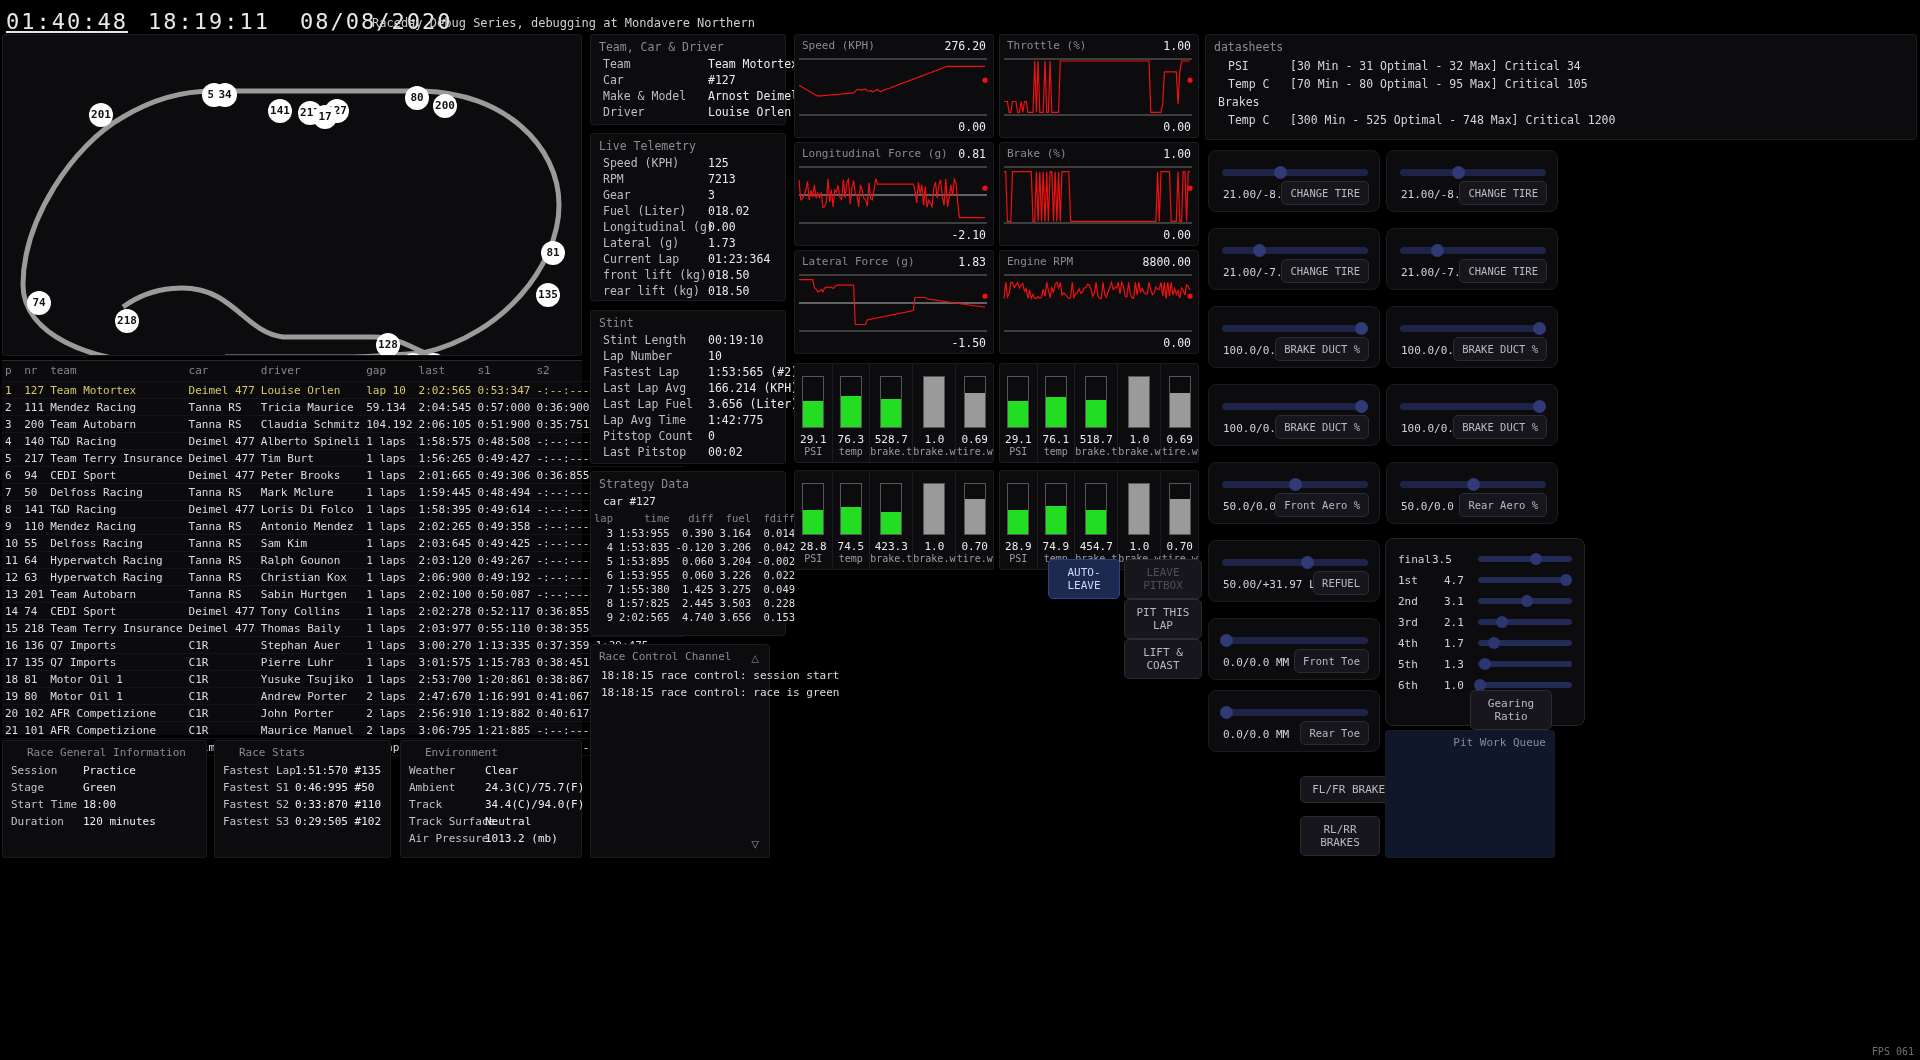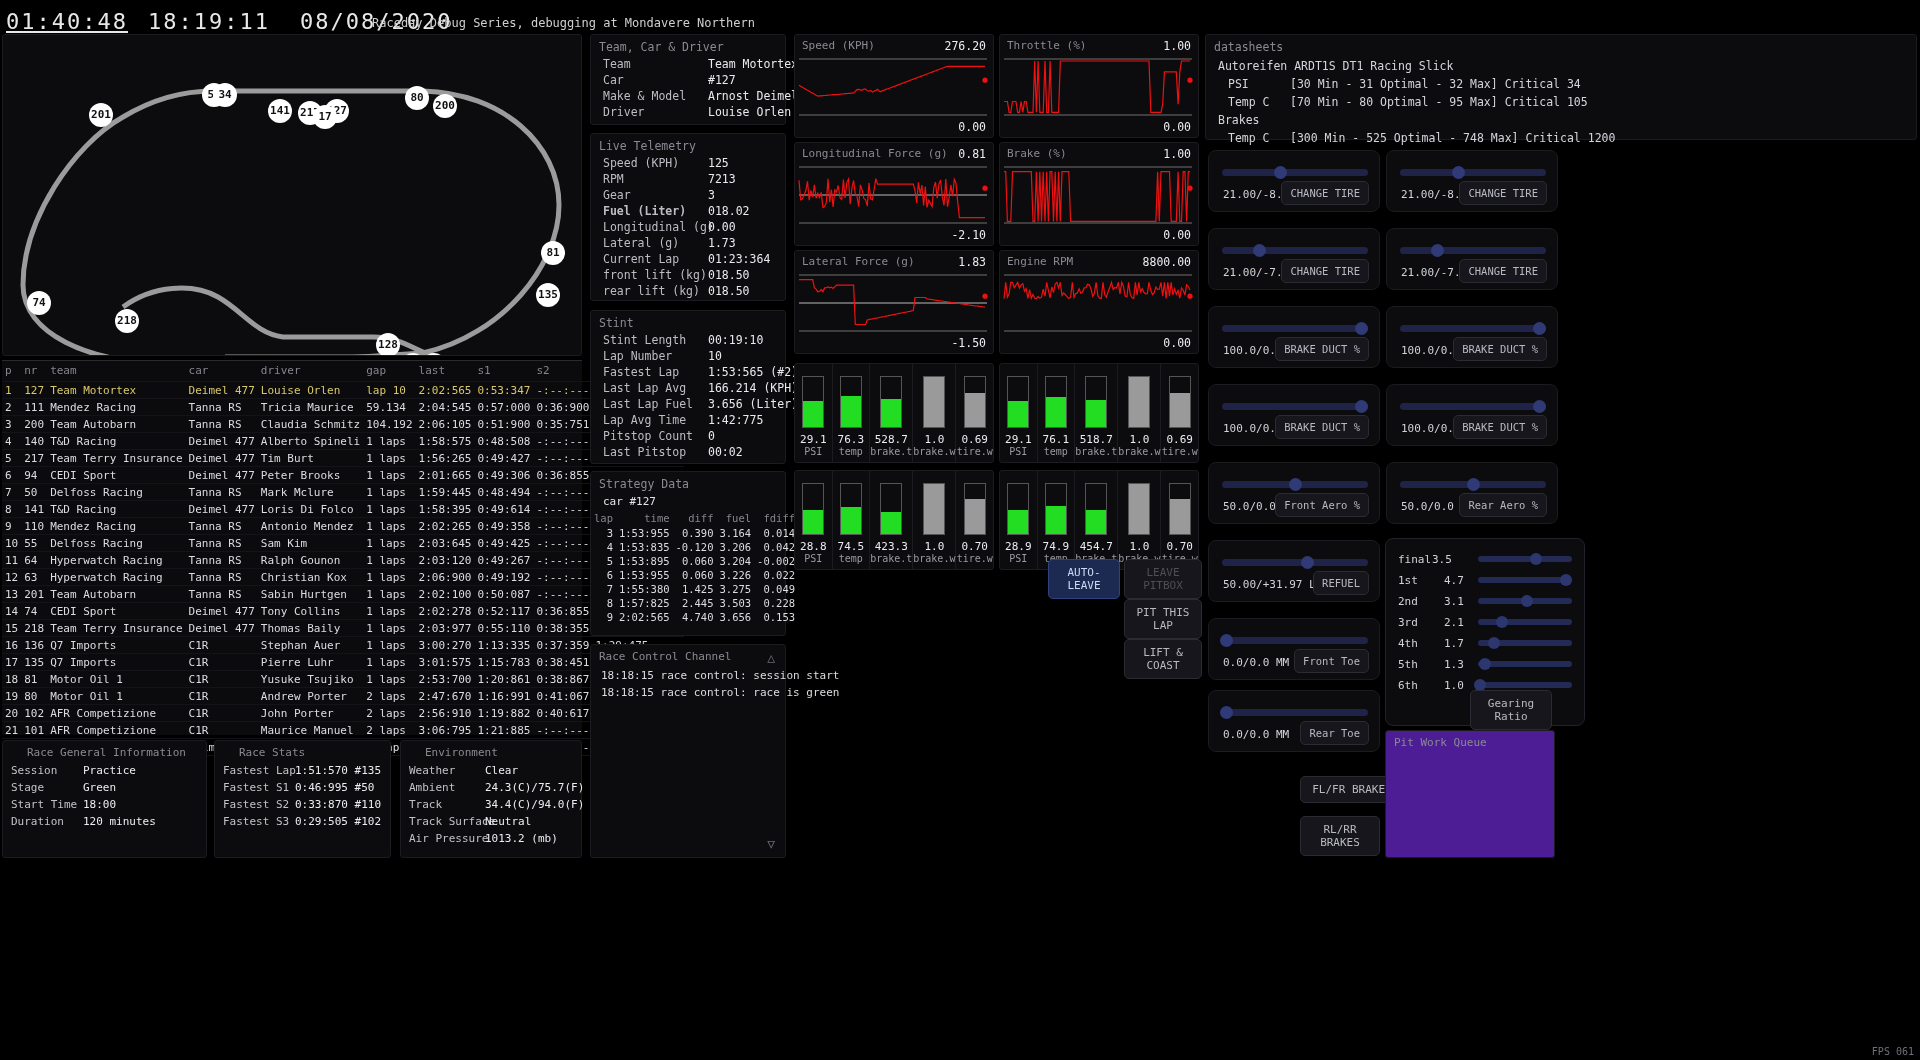--- a/index.html
+++ b/index.html
@@ -101,21 +101,21 @@
   .rcc .ptitle{ font-size:11px; color:#8a8a92; padding:5px 8px 4px 8px; }
   .rcc .msg { font-size:11px; color:#dcdce2; padding:2px 0 2px 10px; white-space:nowrap; }
   .caret { position:absolute; right:10px; font-size:13px; color:#6d6d76; }
 
   
   .gear { position:absolute; background:#0c0c0e; border:1px solid #22222a; border-radius:8px; }
   .grow { position:absolute; font-size:11px; color:#d2d2da; }
   .gtrack { position:absolute; height:6px; border-radius:3px; background:#222a55; }
   .gknob  { position:absolute; width:12px; height:12px; border-radius:50%; background:#2c3770; }
 
-  .pitq { position:absolute; background:#4c1d95; border:1px solid #1b1b20; border-radius:3px; }
+  .pitq { position:absolute; background:#0f172a; border:1px solid #1b1b20; border-radius:3px;text-align:right; }
   .pitq .ptitle { font-size:11px; color:#8a8a92; padding:5px 8px; }
 
   .fps { position:absolute; right:6px; bottom:3px; font-size:10px; color:#6f6f78; }
 </style>
 </head>
 <body>
 
 <div class="root">
 
   <div class="hdr">
@@ -502,21 +502,21 @@
         <div class="kv"><span class="k" style="width: 105px;">Driver</span><span class="v">Louise Orlen</span></div>
       </div>
   </div>
 
   <div class="panel" style="left:590px; top:133px; width:196px; height:168px;">
     <div class="ptitle">Live Telemetry</div>
     <div id="lt-rows">
         <div class="kv"><span class="k" style="width: 105px;">Speed (KPH)</span><span class="v">125</span></div>
         <div class="kv"><span class="k" style="width: 105px;">RPM</span><span class="v">7213</span></div>
         <div class="kv"><span class="k" style="width: 105px;">Gear</span><span class="v">3</span></div>
-        <div class="kv"><span class="k" style="width: 105px; font-weight: bold;">Fuel (Liter)</span><span class="v">018.02</span></div>
+        <div class="kv"><span class="k" style="width: 105px;">Fuel (Liter)</span><span class="v">018.02</span></div>
         <div class="kv"><span class="k" style="width: 105px;">Longitudinal (g)</span><span class="v">0.00</span></div>
         <div class="kv"><span class="k" style="width: 105px;">Lateral (g)</span><span class="v">1.73</span></div>
         <div class="kv"><span class="k" style="width: 105px;">Current Lap</span><span class="v">01:23:364</span></div>
         <div class="kv"><span class="k" style="width: 105px;">front lift (kg)</span><span class="v">018.50</span></div>
         <div class="kv"><span class="k" style="width: 105px;">rear lift (kg)</span><span class="v">018.50</span></div>
       </div>
   </div>
 
   <div class="panel" style="left:590px; top:310px; width:196px; height:154px;">
     <div class="ptitle">Stint</div>
@@ -592,21 +592,21 @@
             <td style="text-align: right; padding: 1px 3px; color: rgb(220, 220, 226);">9</td>
             <td style="text-align: right; padding: 1px 3px; color: rgb(220, 220, 226);">2:02:565</td>
             <td style="text-align: right; padding: 1px 3px; color: rgb(220, 220, 226);">4.740</td>
             <td style="text-align: right; padding: 1px 3px; color: rgb(220, 220, 226);">3.656</td>
             <td style="text-align: right; padding: 1px 3px; color: rgb(220, 220, 226);">0.153</td>
           </tr>
         </tbody>
     </table>
   </div>
 
-  <div class="rcc" style="left:590px; top:644px; width:196px; height:214px;">
+  <div class="rcc" style="left:590px; top:644px; width:180px; height:214px;">
     <div class="ptitle">Race Control Channel</div>
     <div class="caret" style="top:5px;">△</div>
     <div id="rcc-msgs">
         <div class="msg">18:18:15 race control: session start</div>
         <div class="msg">18:18:15 race control: race is green</div>
       </div>
     <div class="caret" style="bottom:6px;">▽</div>
   </div>
 
   <div id="graphs">
@@ -829,21 +829,20 @@
       </div>
     </div>
 
   <div class="btn blue" style="left:1048px; top:559px; width:72px;">AUTO-LEAVE</div>
   <div class="btn dim" style="left:1124px; top:559px; width:78px;">LEAVE PITBOX</div>
   <div class="btn" style="left:1124px; top:599px; width:78px;">PIT THIS LAP</div>
   <div class="btn" style="left:1124px; top:639px; width:78px;">LIFT &amp; COAST</div>
 
   <div class="ds" style="left:1205px; top:34px; width:712px; height:106px;">
     <div class="ptitle">datasheets</div>
-    <div class="line">Autoreifen ARDT1S DT1 Racing Slick</div>
     <div class="line sub">
       <span style="display:inline-block;width:62px;">PSI</span><span>[30 Min - 31 Optimal - 32 Max] Critical 34</span>
     </div>
     <div class="line sub">
       <span style="display:inline-block;width:62px;">Temp C</span><span>[70 Min - 80 Optimal - 95 Max] Critical 105</span>
     </div>
     <div class="line">Brakes</div>
     <div class="line sub">
       <span style="display:inline-block;width:62px;">Temp C</span><span>[300 Min - 525 Optimal - 748 Max] Critical 1200</span>
     </div>

